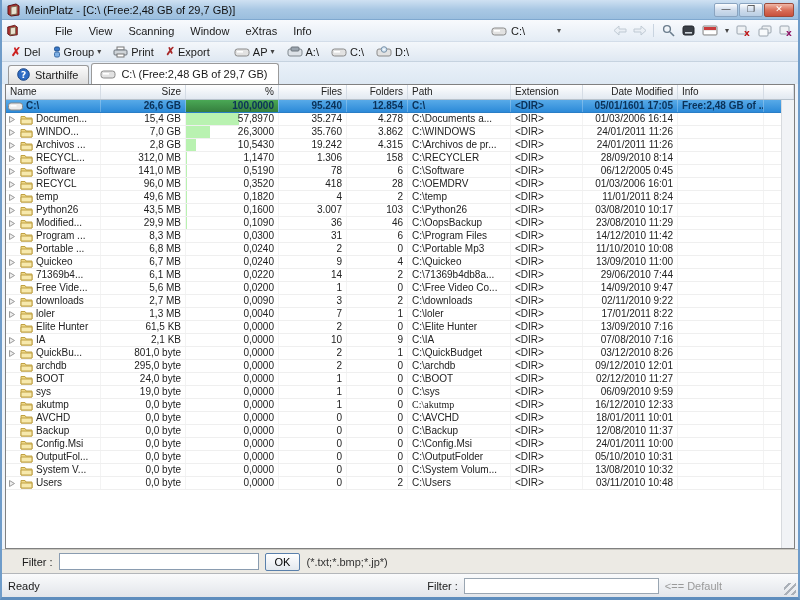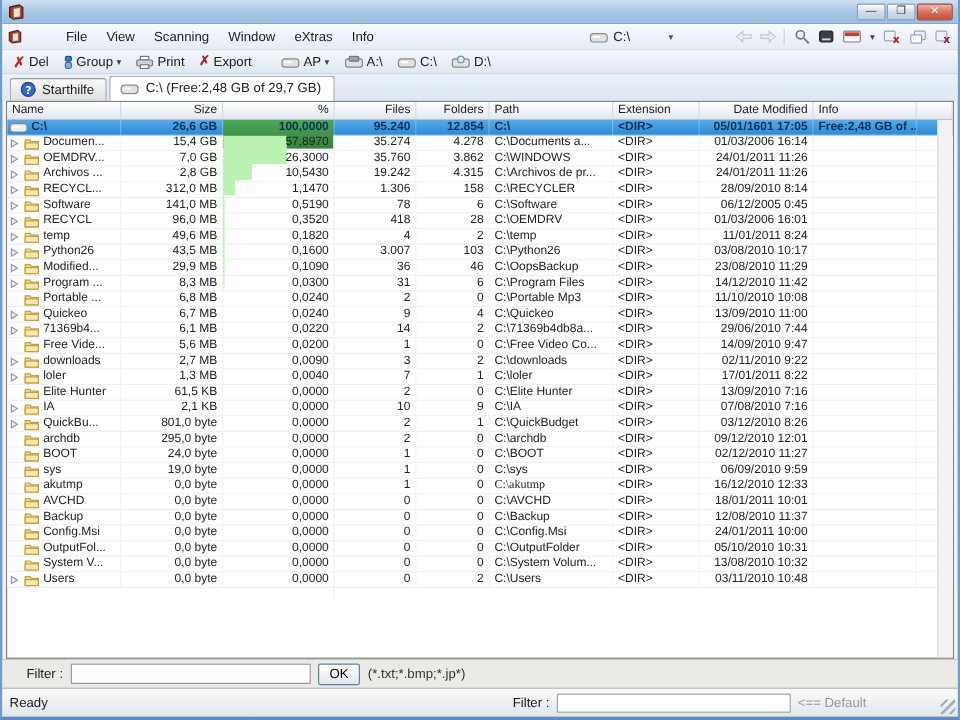--- a/index.html
+++ b/index.html
@@ -56,21 +56,21 @@
     white-space:nowrap; overflow:hidden; }
   .tbody { flex:1 1 auto; position:relative; }
   .trow { height:13px; display:flex; border-bottom:1px solid #efefef; background:#fff; }
   .trow.sel { background:linear-gradient(#58aae8,#2c8ad8); border-bottom:1px solid #2a7ec6; }
   .trow.sel .cell { color:#0a3158; font-weight:bold; border-right-color:rgba(255,255,255,.25); }
   .cell { height:100%; padding:0 4px; font-size:10px; line-height:12px; white-space:nowrap; overflow:hidden;
     border-right:1px solid #f3f3f3; color:#222; }
   .al-r { text-align:right; }
   .namecell { display:flex; align-items:center; gap:3px; padding-left:2px; }
   .expander { width:9px; flex:0 0 9px; display:flex; align-items:center; }
-  .pctcell { position:relative; padding:12px; }
+  .pctcell { position:relative; padding:0; }
   .pctbar { position:absolute; left:0; top:0; bottom:0; }
   .pctbar.full { background:linear-gradient(#4aa855,#357f3e); }
   .pctbar.part { background:#b9f2b1; }
   .pcttext { position:absolute; right:4px; top:0; line-height:12px; }
   .vscroll { position:absolute; top:15px; right:0; bottom:0; width:13px; background:#f1f3f6; border-left:1px solid #d7dade; }
 
   
   .filterbar { height:24px; flex:0 0 24px; display:flex; align-items:center; gap:6px; padding:0 8px 0 20px;
     background:#eceae4; border-top:1px solid #c8c6bf; }
   .filterbar input { width:200px; height:17px; border:1px solid #8a9cb0; font-size:11px; padding:0 3px; background:#fff; }
@@ -93,20 +93,21 @@
 
 <div class="window">
 
   <div class="titlebar">
     <span class="icon">
       <svg width="15" height="14" viewBox="0 0 15 14">
           <path d="M2 3 L10 1 L13 3 L13 12 L5 13 L2 11 Z" fill="#b03030" stroke="#5a1515"></path>
           <path d="M5 4 L11 3 L11 11 L5 12 Z" fill="#e8e2d0" stroke="#7a6a50"></path>
         </svg>
     </span>
+    <span class="title">MeinPlatz - [C:\ (Free:2,48 GB of 29,7 GB)]</span>
     <div class="winbtns">
       <div class="wbtn">—</div>
       <div class="wbtn">❐</div>
       <div class="wbtn close">✕</div>
     </div>
   </div>
 
   <div class="menubar">
     <span class="icon" style="margin-right:4px">
       <svg width="13" height="13" viewBox="0 0 15 14">
@@ -354,21 +355,21 @@
               <svg width="8" height="9" viewBox="0 0 8 9">
                 <path d="M1.5 1.5 L6.5 4.5 L1.5 7.5 Z" fill="#efefef" stroke="#9a9a9a"></path>
               </svg>
             </span>
             <span class="icon">
               <svg width="13" height="11" viewBox="0 0 13 11">
                 <path d="M1 2.5 L5 2.5 L6 4 L12 4 L12 10 L1 10 Z" fill="#f0d98a" stroke="#bfa043"></path>
                 <path d="M1 5 L12 5 L12 10 L1 10 Z" fill="#f7e9ad" stroke="#bfa043"></path>
               </svg>
             </span>
-            <span>OEMDRV...</span>
+            <span>WINDO...</span>
           </div>
           <div class="cell al-r" style="flex: 0 0 85px; width: 85px;">7,0 GB</div>
           <div class="cell pctcell al-r" style="flex: 0 0 93px; width: 93px;">
             <span class="pctbar part" style="width:26.3%"></span>
             <span class="pcttext">26,3000</span>
           </div>
           <div class="cell al-r" style="flex: 0 0 68px; width: 68px;">35.760</div>
           <div class="cell al-r" style="flex: 0 0 61px; width: 61px;">3.862</div>
           <div class="cell " style="flex: 0 0 103px; width: 103px;">C:\WINDOWS</div>
           <div class="cell " style="flex: 0 0 72px; width: 72px;">&lt;DIR&gt;</div>

